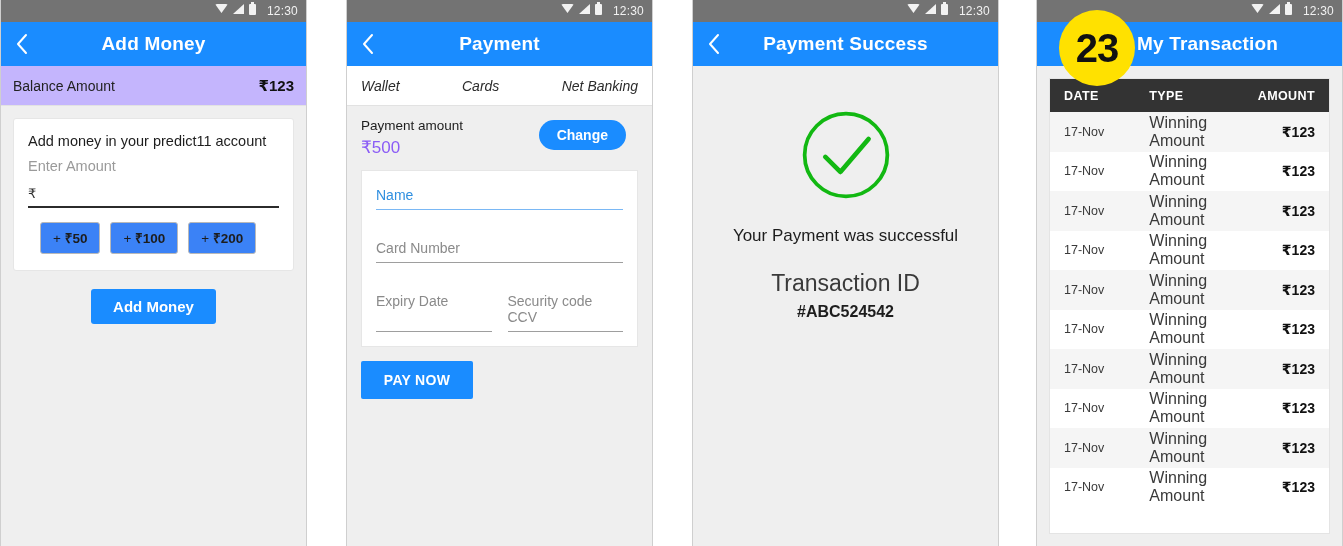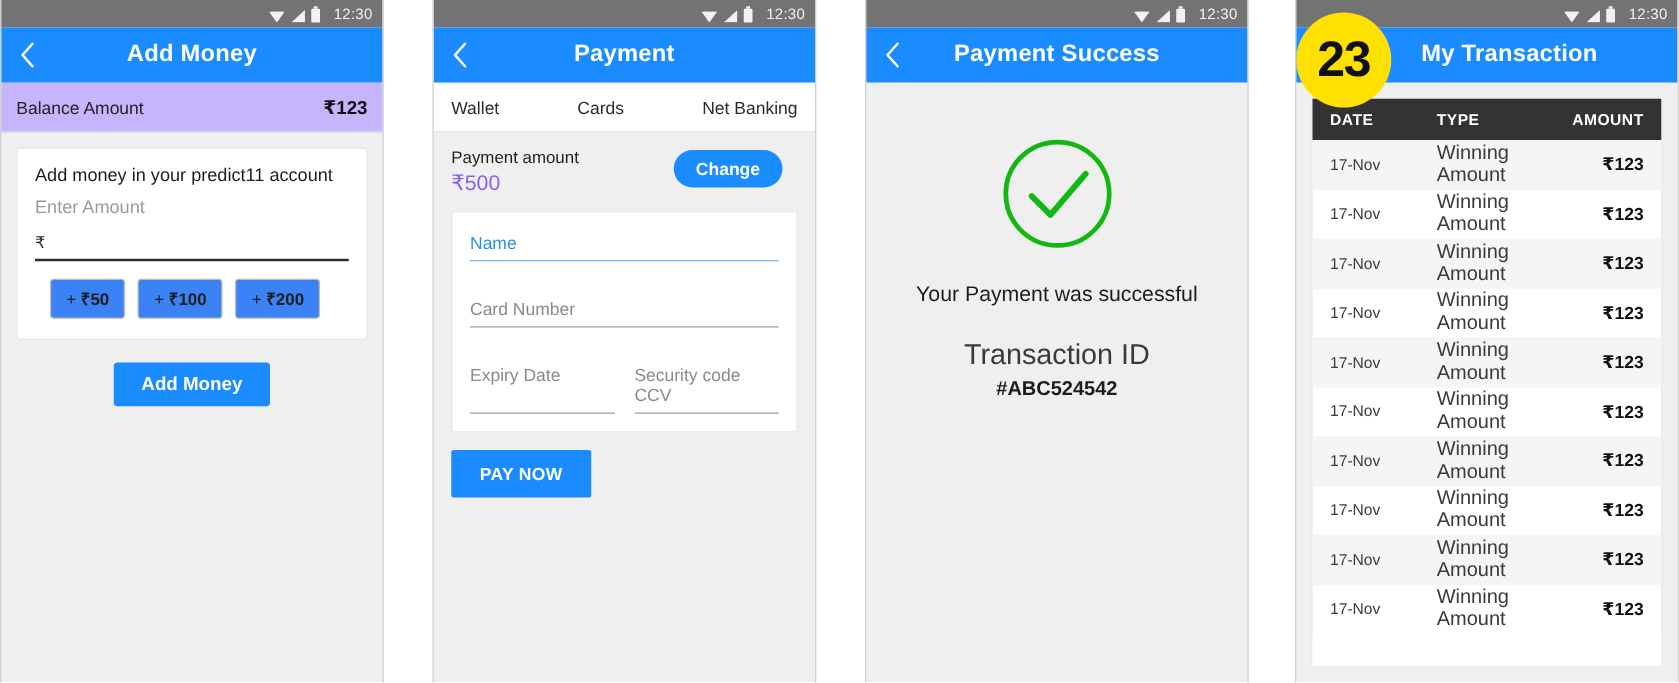--- a/index.html
+++ b/index.html
@@ -24,21 +24,21 @@
   #phone2{left:346px;}
   #phone3{left:692px;}
   #phone4{left:1036px;}
 
   
   .statusbar{
     height:22px;background:#737373;
     display:flex;align-items:center;justify-content:flex-end;
     padding-right:8px;box-sizing:border-box;
   }
-  .sb-icons{display:flex;align-items:flex-end;gap:5px;}
+  .sb-icons{display:flex;align-items:flex-start;gap:5px;}
   .sb-wifi{
     width:13px;height:9px;background:#f2f2f2;
     clip-path:polygon(0 0,100% 0,50% 100%);
     border-radius:2px 2px 0 0;
   }
   .sb-signal{
     width:11px;height:10px;background:#f2f2f2;
     clip-path:polygon(100% 0,100% 100%,0 100%);
   }
   .sb-batt{
@@ -100,21 +100,21 @@
     background:#1a8cff;color:#fff;border:none;border-radius:3px;
     padding:9px 22px;font-size:15px;font-weight:bold;cursor:pointer;
     font-family:inherit;
   }
 
   
   .tabs{
     height:40px;background:#ffffff;border-bottom:1px solid #e2e2e2;
     display:flex;align-items:center;padding:0 14px;box-sizing:border-box;
   }
-  .tab{font-size:14px;color:#2b2b2b;cursor:pointer;}
+  .tab{font-size:14px;color:#2b2b2b;cursor:pointer;font-style:italic;}
   .tab:nth-child(1){flex:0 0 auto;}
   .tab:nth-child(2){margin-left:auto;margin-right:auto;}
   .tab:nth-child(3){flex:0 0 auto;}
   .payrow{
     display:flex;align-items:flex-start;justify-content:space-between;
     padding:10px 26px 4px 14px;box-sizing:border-box;
   }
   .pay-label{font-size:13.5px;color:#1d1d1d;line-height:1.45;}
   .pay-amount{font-size:17px;font-weight:normal;color:#8b5cf6;margin-top:1px;}
   .pill-btn{
@@ -152,21 +152,21 @@
   .txn-label{font-size:23px;color:#3a3a3a;margin-top:24px;font-weight:normal;}
   .txn-id{font-size:16px;color:#1d1d1d;font-weight:bold;margin-top:6px;}
   .email-btn{
     background:#1a8cff;color:#fff;border:none;border-radius:3px;
     padding:11px 22px;font-size:15px;font-weight:bold;margin-top:24px;
     cursor:pointer;font-family:inherit;
   }
 
   
   .badge23{
-    position:absolute;left:0;top:10px;width:76px;height:76px;
+    position:absolute;left:22px;top:10px;width:76px;height:76px;
     border-radius:50%;background:#ffe100;
     display:flex;align-items:center;justify-content:center;
     font-size:40px;font-weight:bold;color:#111;z-index:9;
     letter-spacing:-1px;
   }
   .tbl-wrap{
     margin:12px;background:#ffffff;border:1px solid #e4e4e4;
     box-sizing:border-box;
   }
   .tbl-head{

